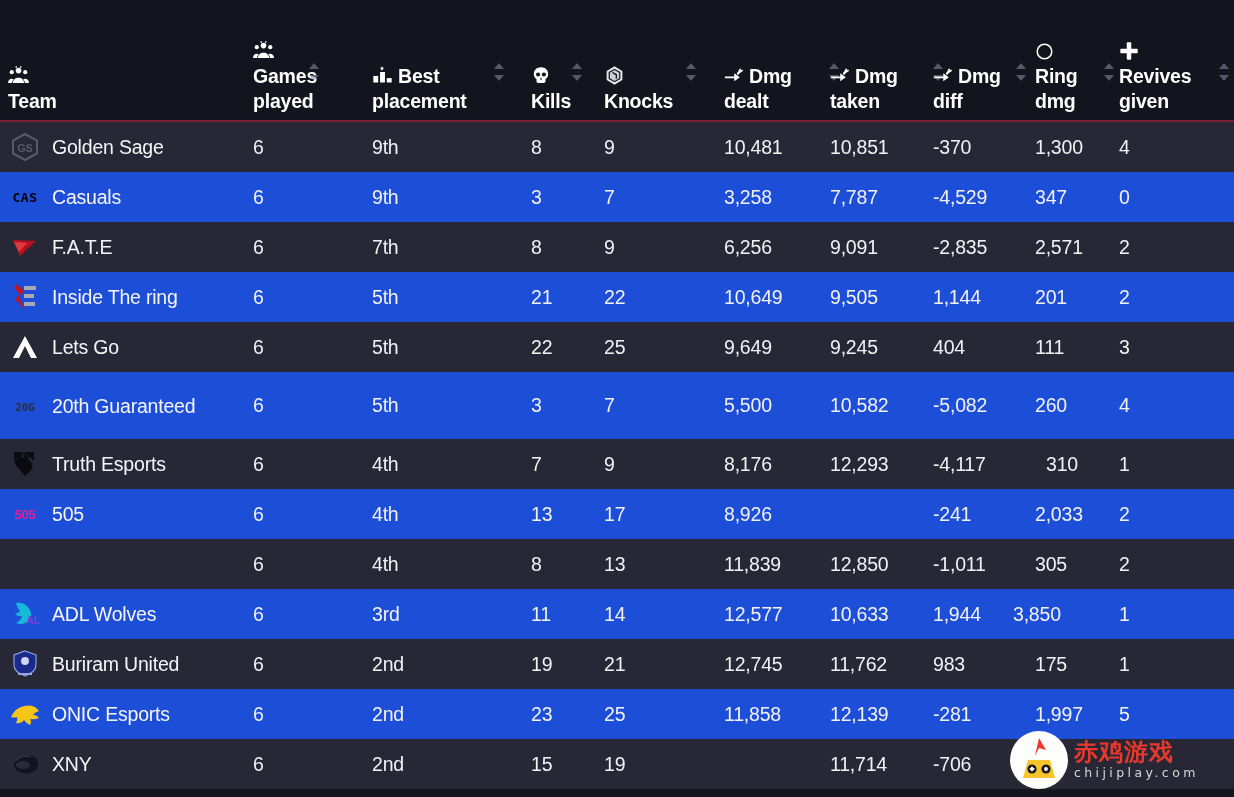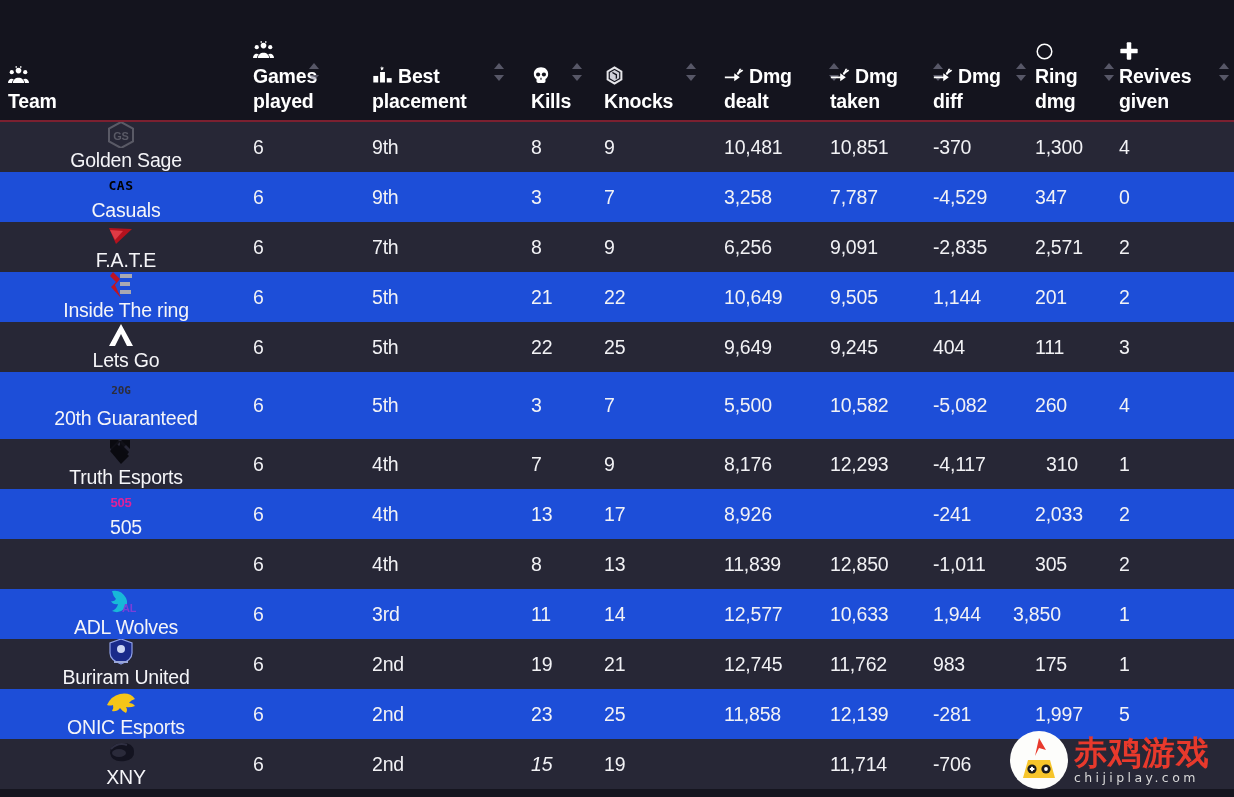--- a/index.html
+++ b/index.html
@@ -97,21 +97,20 @@
     align-items: center;
     font-size: 19.5px;
     color: #f2f2f5;
     letter-spacing: -0.2px;
     white-space: nowrap;
   }
   .cell.team {
     left: 8px;
     width: 236px;
     align-items: center;
-    flex-direction: column;
   }
   .team-name {
     font-size: 19.5px;
     color: #f5f5f8;
     line-height: 24px;
     white-space: normal;
     word-break: break-word;
   }
 
   .logo {
@@ -144,21 +143,21 @@
   .wm-badge {
     width: 58px; height: 58px;
     background: #fdfdfb;
     border-radius: 50%;
     position: relative;
     display: flex; align-items: center; justify-content: center;
     flex: none;
   }
   .wm-text { margin-left: 6px; line-height: 1; }
   .wm-cn {
-    font-size: 33px;
+    font-size: 24px;
     font-weight: bold;
     color: #e8392c;
     letter-spacing: 1px;
     font-family: "DejaVu Sans", sans-serif;
   }
   .wm-url {
     font-size: 12.5px;
     color: #d8d8d8;
     letter-spacing: 3.4px;
     margin-top: 3px;
@@ -515,21 +514,21 @@
             <svg width="30" height="26" viewBox="0 0 30 26">
               <path d="M4 14 q0 -9 11 -10 q12 -1 13 8 q1 8 -9 10 q-13 2 -15 -8z" fill="#131320"></path>
               <ellipse cx="13" cy="14" rx="7" ry="4" fill="#2a2a3a"></ellipse>
               <path d="M5 10 q7 -7 16 -4" stroke="#2f2f42" stroke-width="2" fill="none"></path>
             </svg>
           </div>
           <div class="team-name">XNY</div>
         </div>
         <div class="cell" style="left: 253px; width: 92px;">6</div>
         <div class="cell" style="left: 372px; width: 150px;">2nd</div>
-        <div class="cell" style="left: 531px; width: 58px; font-style: italic;">15</div>
+        <div class="cell" style="left: 531px; width: 58px;">15</div>
         <div class="cell" style="left: 604px; width: 100px;">19</div>
         <div class="cell" style="left: 830px; width: 100px;">11,714</div>
         <div class="cell" style="left: 933px; width: 88px;">-706</div>
         <div class="cell" style="left: 1035px; width: 78px;"></div>
         <div class="cell" style="left: 1119px; width: 110px;"></div>
       </div>
     </div>
 
   <div class="watermark">
     <div class="wm-badge">

